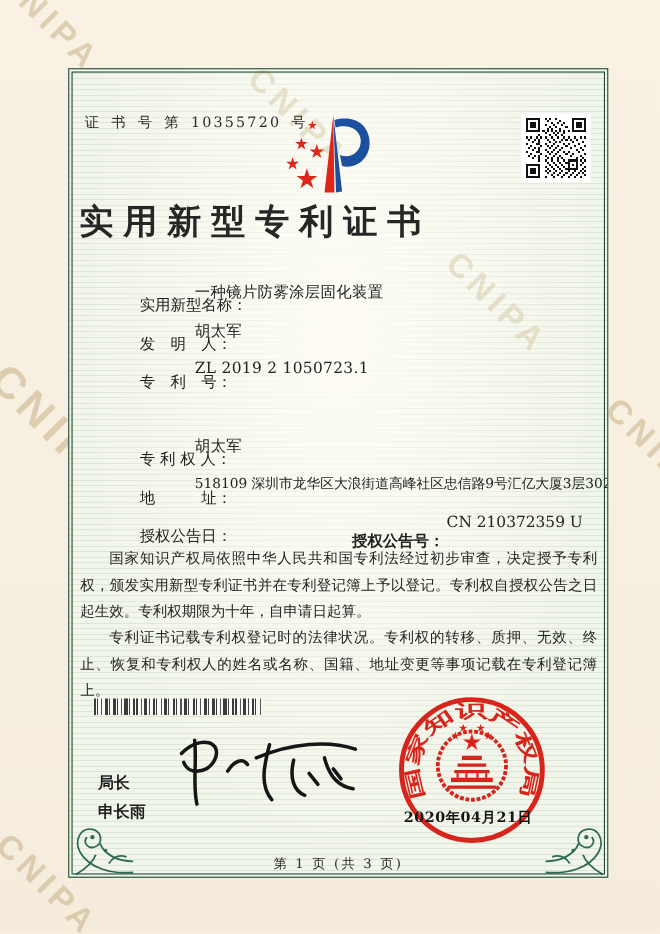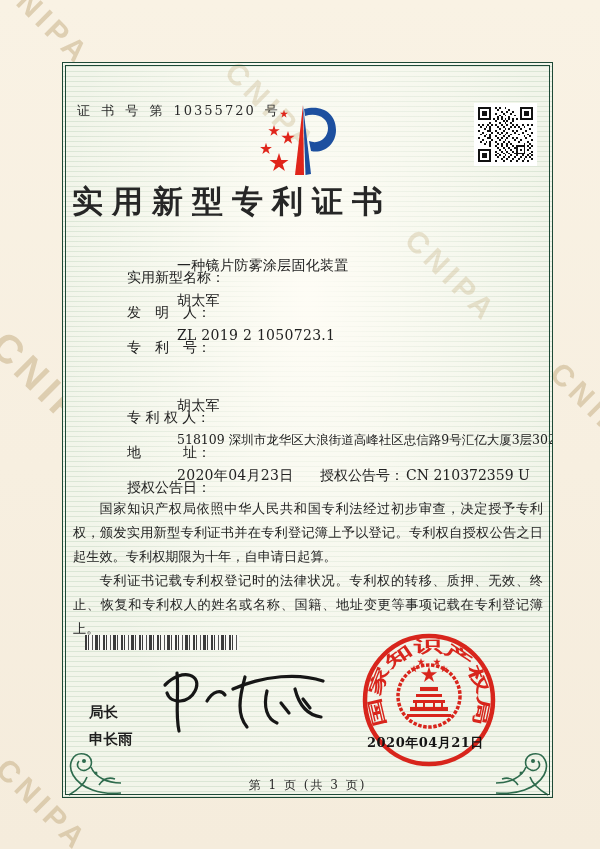--- a/index.html
+++ b/index.html
@@ -34,21 +34,21 @@
   .qr { left:411px; top:40px; width:63px; height:63px; background:#fff; padding:4px; }
   .qr svg { width:100%; height:100%; display:block; }
   .title {
     left:0; top:118px; width:100%; text-align:left;
     font-size:31px; font-weight:bold; color:#262626; letter-spacing:9px; text-indent:9px;
   }
   .row { left:16px; width:462px; height:20px; font-size:14px; color:#222; }
   .row .lbl { position:absolute; left:0; top:12px; white-space:pre;margin-left:48px; }
   .row .val { position:absolute; left:98px; top:0; white-space:nowrap; letter-spacing:.3px; }
   .row .val.addr { font-size:12.5px; letter-spacing:0; }
-  .row .lbl2 { position:absolute; left:241px; top:0; white-space:pre; }
+  .row .lbl2 { position:absolute; left:241px; top:16px; white-space:pre;font-weight:bold; }
   .row .val2 { position:absolute; left:327px; top:0; white-space:nowrap; }
   .paras { left:10px; top:434px; width:470px; font-size:13.2px; line-height:24px;
            color:#242424; text-align:justify; }
   .paras p { text-indent:2em; margin:0; }
   .barcode {
     left:22px; top:572px; width:154px; height:15px;
     background: repeating-linear-gradient(90deg,
       #3b3b3b 0 2px,#f8f8f5 2px 3px,#3b3b3b 3px 4px,#f8f8f5 4px 7px,
       #555 7px 8px,#f8f8f5 8px 10px,#3b3b3b 10px 13px,#f8f8f5 13px 14px,
       #444 14px 15px,#f8f8f5 15px 18px);
@@ -160,21 +160,20 @@
     <div class="row" style="top:334px">
       <span class="lbl">专 利 权 人：</span>
       <span class="val">胡太军</span>
     </div>
     <div class="row" style="top:369px">
       <span class="lbl">地　　　址：</span>
       <span class="val addr">518109 深圳市龙华区大浪街道高峰社区忠信路9号汇亿大厦3层302</span>
     </div>
     <div class="row" style="top:404px">
       <span class="lbl">授权公告日：</span>
-      <span class="val">2020年04月23日</span>
       <span class="lbl2">授权公告号：</span>
       <span class="val2">CN 210372359 U</span>
     </div>
 
     <div class="paras">
       <p>国家知识产权局依照中华人民共和国专利法经过初步审查，决定授予专利权，颁发实用新型专利证书并在专利登记簿上予以登记。专利权自授权公告之日起生效。专利权期限为十年，自申请日起算。</p>
       <p>专利证书记载专利权登记时的法律状况。专利权的转移、质押、无效、终止、恢复和专利权人的姓名或名称、国籍、地址变更等事项记载在专利登记簿上。</p>
     </div>
 
     <div class="barcode"></div>

